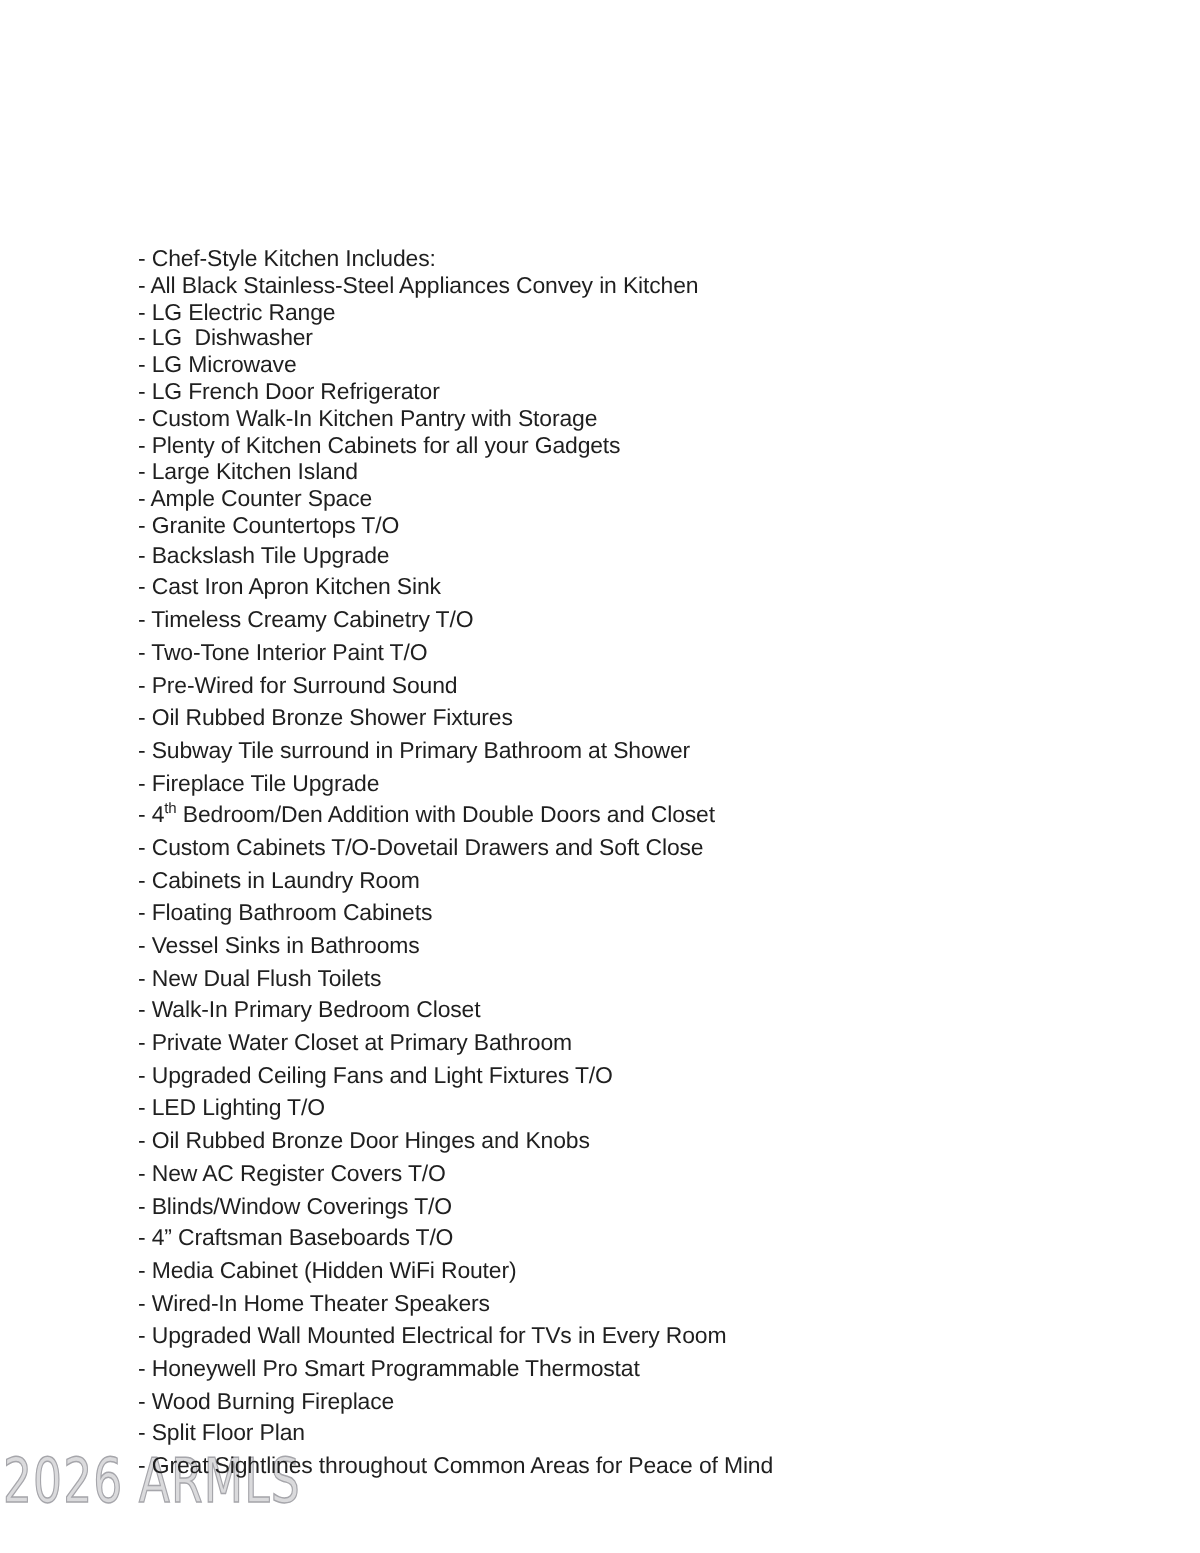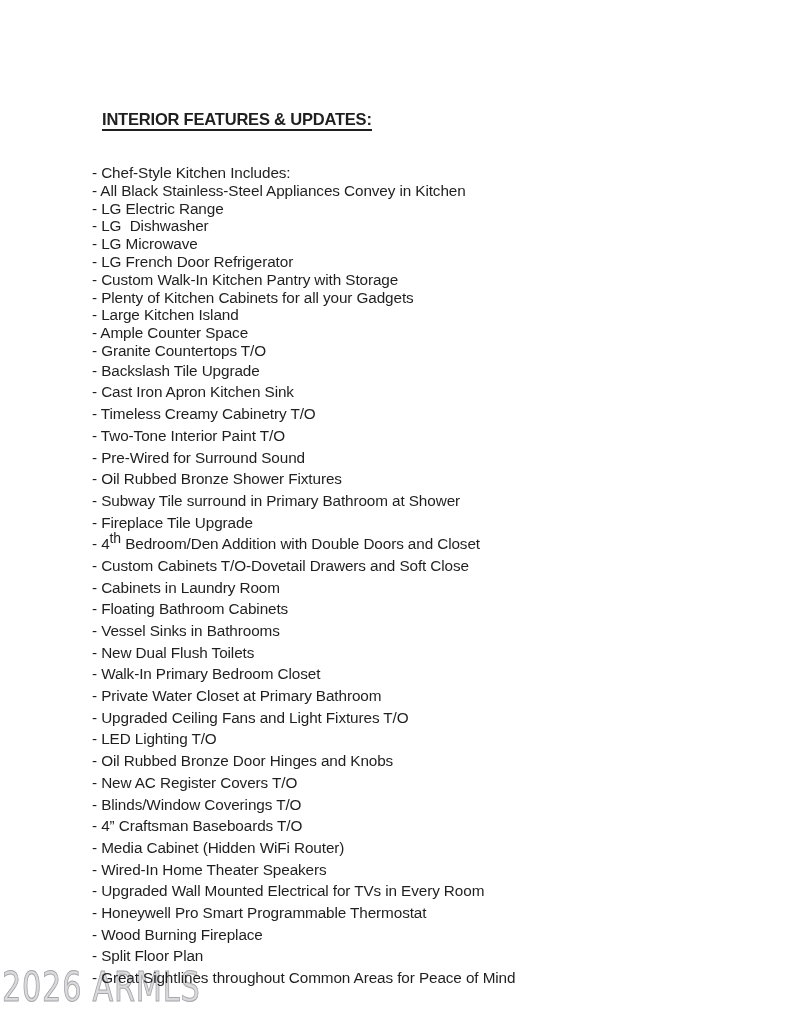--- a/index.html
+++ b/index.html
@@ -41,21 +41,21 @@
   }
   .features .item {
     line-height: 17.8px;
     height: 17.8px;
   }
   .features .item:nth-child(n+12) {
     line-height: 21.7px;
     height: 21.7px;
   }
   .features sup {
-    font-size: 14px;
+    font-size: 10px;
     line-height: 0;
     vertical-align: super;
     text-align: center;
   }
   .watermark {
     position: absolute;
     left: 2px;
     top: 963px;
     font-family: "DejaVu Sans", sans-serif;
     font-size: 41px;
@@ -68,17 +68,16 @@
     white-space: pre;
   }
 </style>
 </head>
 <body>
 
 <div class="page">
 
   <div class="watermark">2026 ARMLS</div>
 
-  <h1 class="title"><span class="title-text">INTERIOR FEATURES &amp; UPDATES:</span></h1>
 
   <div class="features" id="features-list"><div class="item">- Chef-Style Kitchen Includes:</div><div class="item">- All Black Stainless-Steel Appliances Convey in Kitchen</div><div class="item">- LG Electric Range</div><div class="item">- LG  Dishwasher</div><div class="item">- LG Microwave</div><div class="item">- LG French Door Refrigerator</div><div class="item">- Custom Walk-In Kitchen Pantry with Storage</div><div class="item">- Plenty of Kitchen Cabinets for all your Gadgets</div><div class="item">- Large Kitchen Island</div><div class="item">- Ample Counter Space</div><div class="item">- Granite Countertops T/O</div><div class="item">- Backslash Tile Upgrade</div><div class="item">- Cast Iron Apron Kitchen Sink</div><div class="item">- Timeless Creamy Cabinetry T/O</div><div class="item">- Two-Tone Interior Paint T/O</div><div class="item">- Pre-Wired for Surround Sound</div><div class="item">- Oil Rubbed Bronze Shower Fixtures</div><div class="item">- Subway Tile surround in Primary Bathroom at Shower</div><div class="item">- Fireplace Tile Upgrade</div><div class="item"><span>- 4</span><sup>th</sup><span> Bedroom/Den Addition with Double Doors and Closet</span></div><div class="item">- Custom Cabinets T/O-Dovetail Drawers and Soft Close</div><div class="item">- Cabinets in Laundry Room</div><div class="item">- Floating Bathroom Cabinets</div><div class="item">- Vessel Sinks in Bathrooms</div><div class="item">- New Dual Flush Toilets</div><div class="item">- Walk-In Primary Bedroom Closet</div><div class="item">- Private Water Closet at Primary Bathroom</div><div class="item">- Upgraded Ceiling Fans and Light Fixtures T/O</div><div class="item">- LED Lighting T/O</div><div class="item">- Oil Rubbed Bronze Door Hinges and Knobs</div><div class="item">- New AC Register Covers T/O</div><div class="item">- Blinds/Window Coverings T/O</div><div class="item">- 4” Craftsman Baseboards T/O</div><div class="item">- Media Cabinet (Hidden WiFi Router)</div><div class="item">- Wired-In Home Theater Speakers</div><div class="item">- Upgraded Wall Mounted Electrical for TVs in Every Room</div><div class="item">- Honeywell Pro Smart Programmable Thermostat</div><div class="item">- Wood Burning Fireplace</div><div class="item">- Split Floor Plan</div><div class="item">- Great Sightlines throughout Common Areas for Peace of Mind</div></div>
 
 </div>
 
 </body></html>

